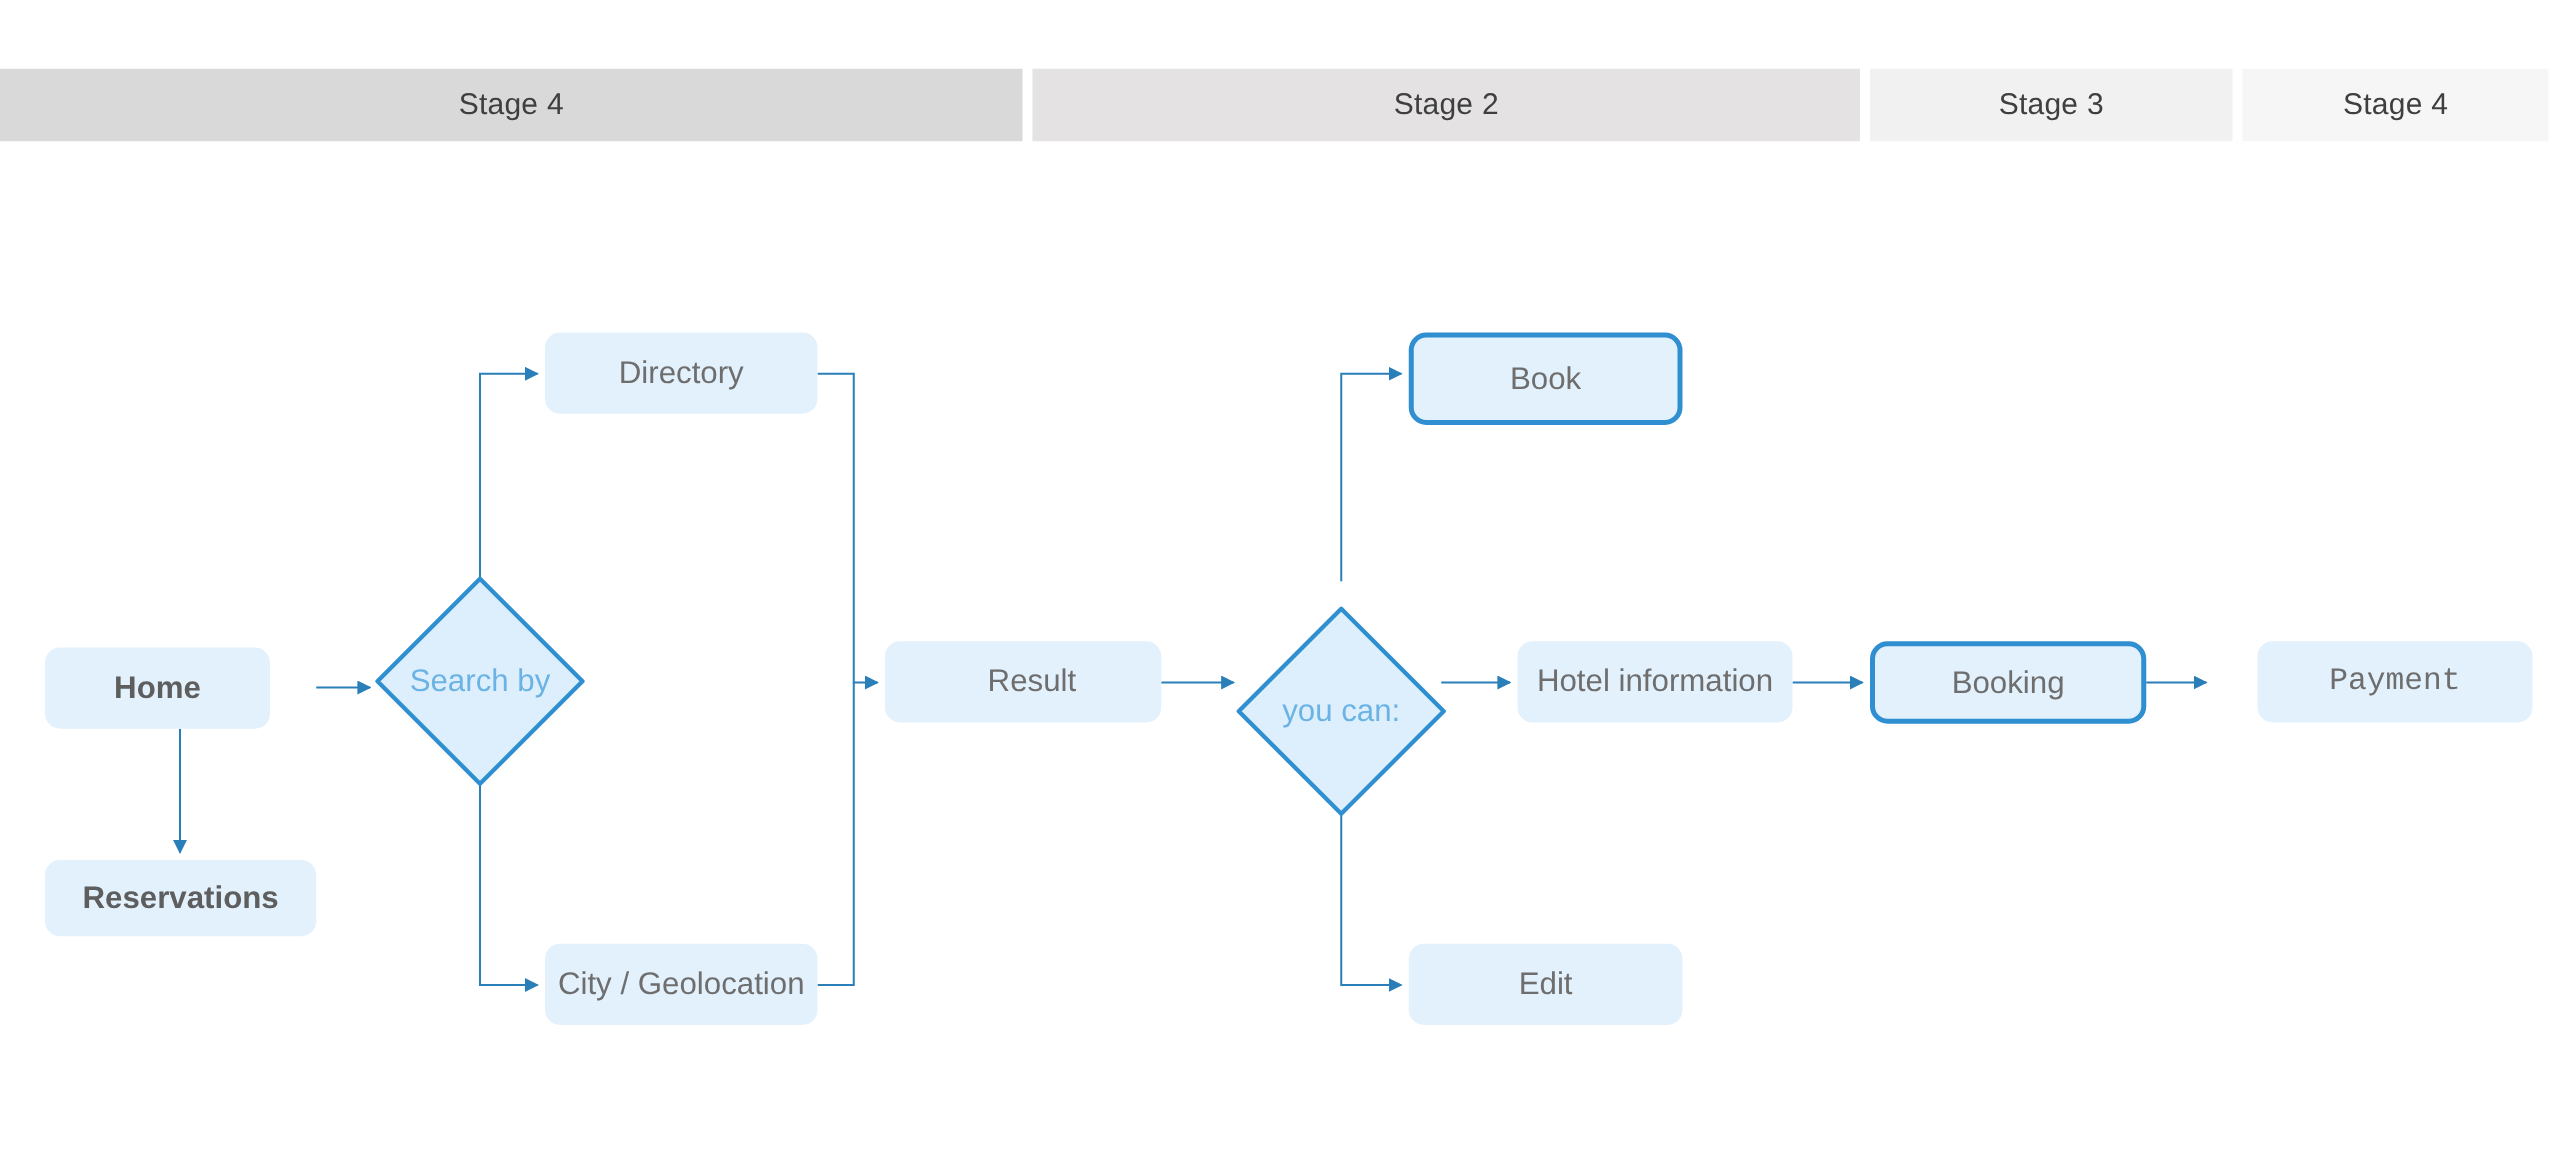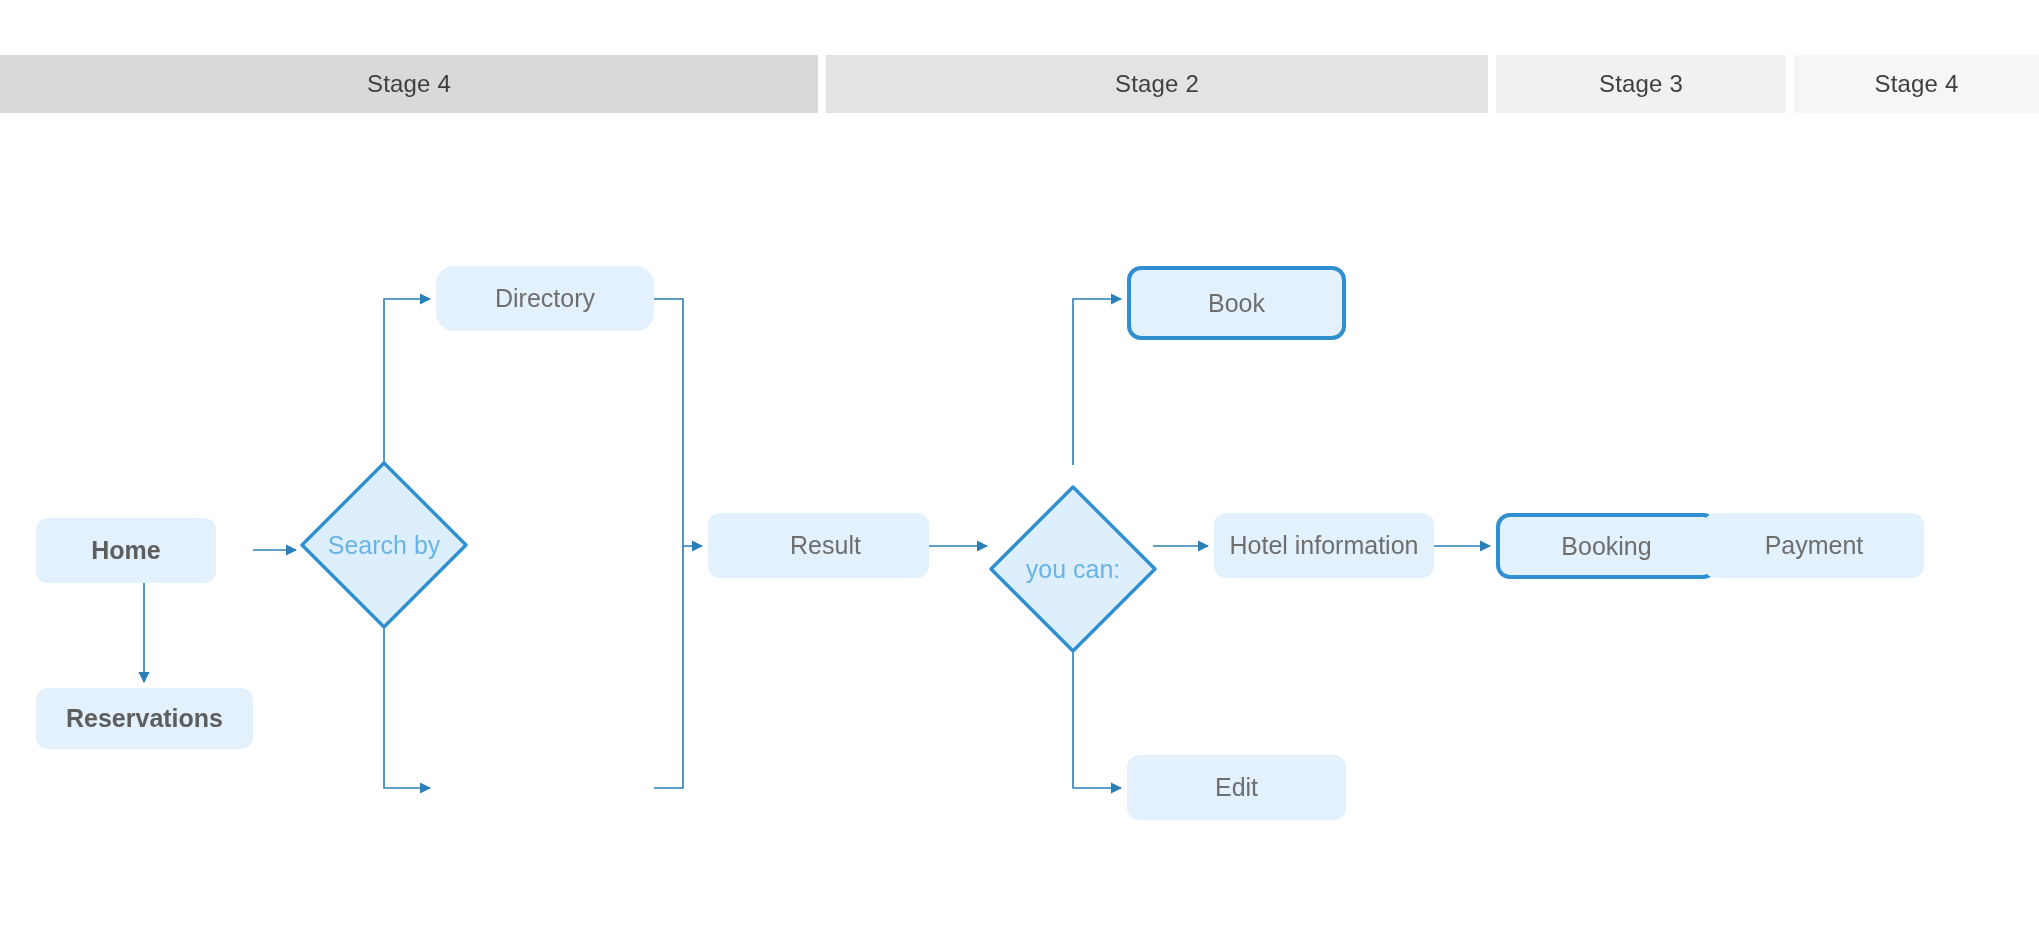--- a/index.html
+++ b/index.html
@@ -142,24 +142,27 @@
   </svg>
 
   <div class="node bold" style="left:36px; top:518px; width:180px; height:65px;">
     <span>Home</span>
   </div>
 
   <div class="node bold" style="left:36px; top:688px; width:217px; height:61px;">
     <span>Reservations</span>
   </div>
 
-  <div class="node" style="left:436px; top:266px; width:218px; height:65px;border-radius:18px;">
+  <div class="node" style="left:436px; top:266px; width:218px; height:65px;">
     <span>Directory</span>
   </div>
 
+  <div class="node" style="left:436px; top:755px; width:218px; height:65px;">
+    <span>City / Geolocation</span>
+  </div>
 
   <div class="node" style="left:708px; top:513px; width:221px; height:65px;padding-left:24px;">
     <span>Result</span>
   </div>
 
   <div class="node outlined" style="left:1127px; top:266px; width:219px; height:74px;">
     <span>Book</span>
   </div>
 
   <div class="node" style="left:1127px; top:755px; width:219px; height:65px;">
@@ -167,21 +170,21 @@
   </div>
 
   <div class="node" style="left:1214px; top:513px; width:220px; height:65px;">
     <span>Hotel information</span>
   </div>
 
   <div class="node outlined" style="left:1496px; top:513px; width:221px; height:66px;">
     <span>Booking</span>
   </div>
 
-  <div class="node" style="left:1704px; top:513px; width:220px; height:65px;">
+  <div class="node" style="left:1806px; top:513px; width:220px; height:65px;font-family:Liberation Mono, monospace;">
     <span>Payment</span>
   </div>
 
   <div class="diamond-wrap" style="left:296px; top:457px; width:176px; height:176px;">
     <svg class="diamond-shape" viewBox="0 0 176 176">
       <path d="M 88 6 L 170 88 L 88 170 L 6 88 Z" fill="#ddeffc" stroke="#2f8fd0" stroke-width="3.4" stroke-linejoin="round"></path>
     </svg>
     <div class="diamond-label">Search by</div>
   </div>
 

